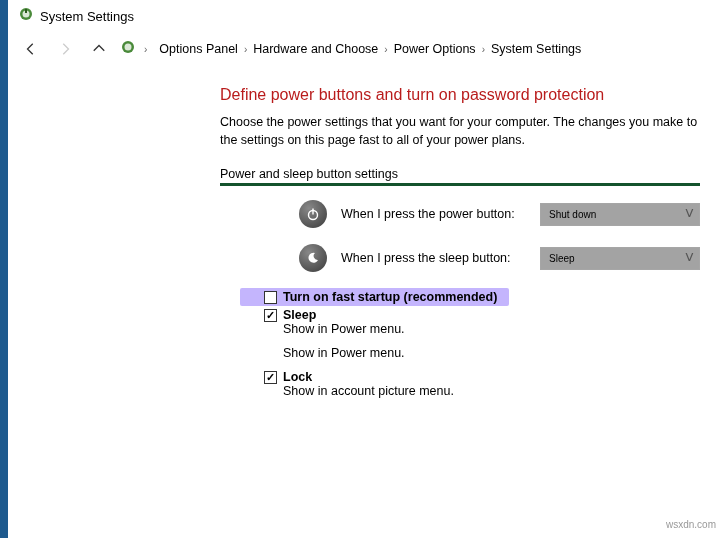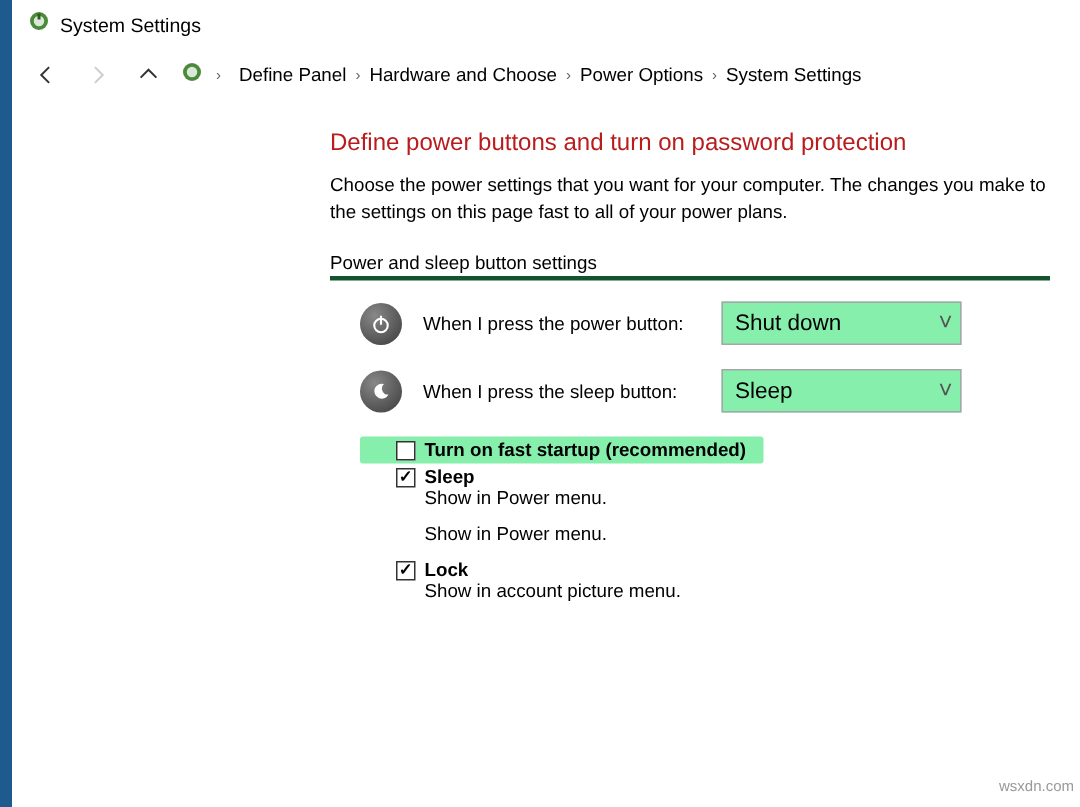--- a/index.html
+++ b/index.html
@@ -12,27 +12,27 @@
     .nav-btn { width: 26px; height: 26px; display: flex; align-items: center; justify-content: center; color: #444; }
     .nav-btn.disabled { color: #bbb; }
     .nav-arrow { width: 14px; height: 14px; }
     .breadcrumbs { display: flex; align-items: center; gap: 6px; font-size: 12.5px; margin-left: 4px; }
     .bc-sep { color: #666; font-size: 10px; }
     .bc-item { color: #000; cursor: default; white-space: nowrap; }
     .content { padding: 20px 20px 20px 220px; }
     .heading { color: #b91c1c; font-size: 16px; font-weight: 400; margin-bottom: 10px; }
     .subtext { font-size: 12.5px; color: #000; margin-bottom: 18px; line-height: 1.4; }
     .section-hdr { font-size: 12.5px; color: #000; padding-bottom: 2px; border-bottom: 3px solid #14532d; margin-bottom: 14px; }
-    .row { display: flex; align-items: center; gap: 14px; margin-bottom: 16px; margin-left: 20px; }
+    .row { display: flex; align-items: center; gap: 14px; margin-bottom: 16px; margin-left: 20px; justify-content: flex-end; }
     .round-icon { width: 28px; height: 28px; border-radius: 50%; background: radial-gradient(circle at 35% 30%, #888, #3a3a3a); display: flex; align-items: center; justify-content: center; }
     .row-label { font-size: 12.5px; width: 185px; color: #000; }
     .dropdown { position: relative; width: 160px; }
-    .dropdown-box { border: 1px solid #a6a6a6; background: #86efac; font-size: 15px; padding: 5px 24px 5px 8px; position: relative; }
+    .dropdown-box { border: 1px solid #a6a6a6; background: #a3a3a3; font-size: 10px; padding: 5px 24px 5px 8px; position: relative; }
     .dropdown-chev { position: absolute; right: 6px; top: 50%; transform: translateY(-50%); color: #555; pointer-events: none; }
-    .highlight { background: #86efac; padding: 2px 12px 2px 24px; margin-left: 20px; display: flex; align-items: center; gap: 6px; margin-bottom: 2px; width: fit-content; border-radius: 2px; }
+    .highlight { background: #c4b5fd; padding: 2px 12px 2px 24px; margin-left: 20px; display: flex; align-items: center; gap: 6px; margin-bottom: 2px; width: fit-content; border-radius: 2px; }
     .chk { width: 13px; height: 13px; border: 1px solid #333; background: #fff; display: inline-flex; align-items: center; justify-content: center; flex-shrink: 0; }
     .chk.checked::after { content: "✓"; font-size: 11px; line-height: 1; color: #000; font-weight: bold; }
     .opt { margin-left: 44px; margin-bottom: 10px; }
     .opt-head { display: flex; align-items: center; gap: 6px; }
     .opt-label { font-size: 12.5px; font-weight: bold; color: #000; }
     .opt-desc { font-size: 12.5px; color: #000; margin-left: 19px; }
     .learn-more { color: #0066cc; text-decoration: underline; cursor: pointer; }
     .watermark { position: absolute; right: 4px; bottom: 8px; font-size: 10px; color: #999; }
   </style>
 </head>
@@ -68,21 +68,21 @@
       </svg>
   </div>
   <span class="title-icon">
     <svg viewBox="0 0 16 16">
         <circle cx="8" cy="8" r="6" fill="#4a8a3a"></circle>
         <circle cx="8" cy="8" r="3.5" fill="#fff" opacity="0.8"></circle>
       </svg>
   </span>
   <span class="bc-sep">›</span>
   <div class="breadcrumbs">
-    <span class="bc-item">Define Panel</span>
+    <span class="bc-item">Options Panel</span>
     <span class="bc-sep">›</span>
     <span class="bc-item">Hardware and Choose</span>
     <span class="bc-sep">›</span>
     <span class="bc-item">Power Options</span>
     <span class="bc-sep">›</span>
     <span class="bc-item">System Settings</span>
   </div>
 </div>
 
 <div class="content">

